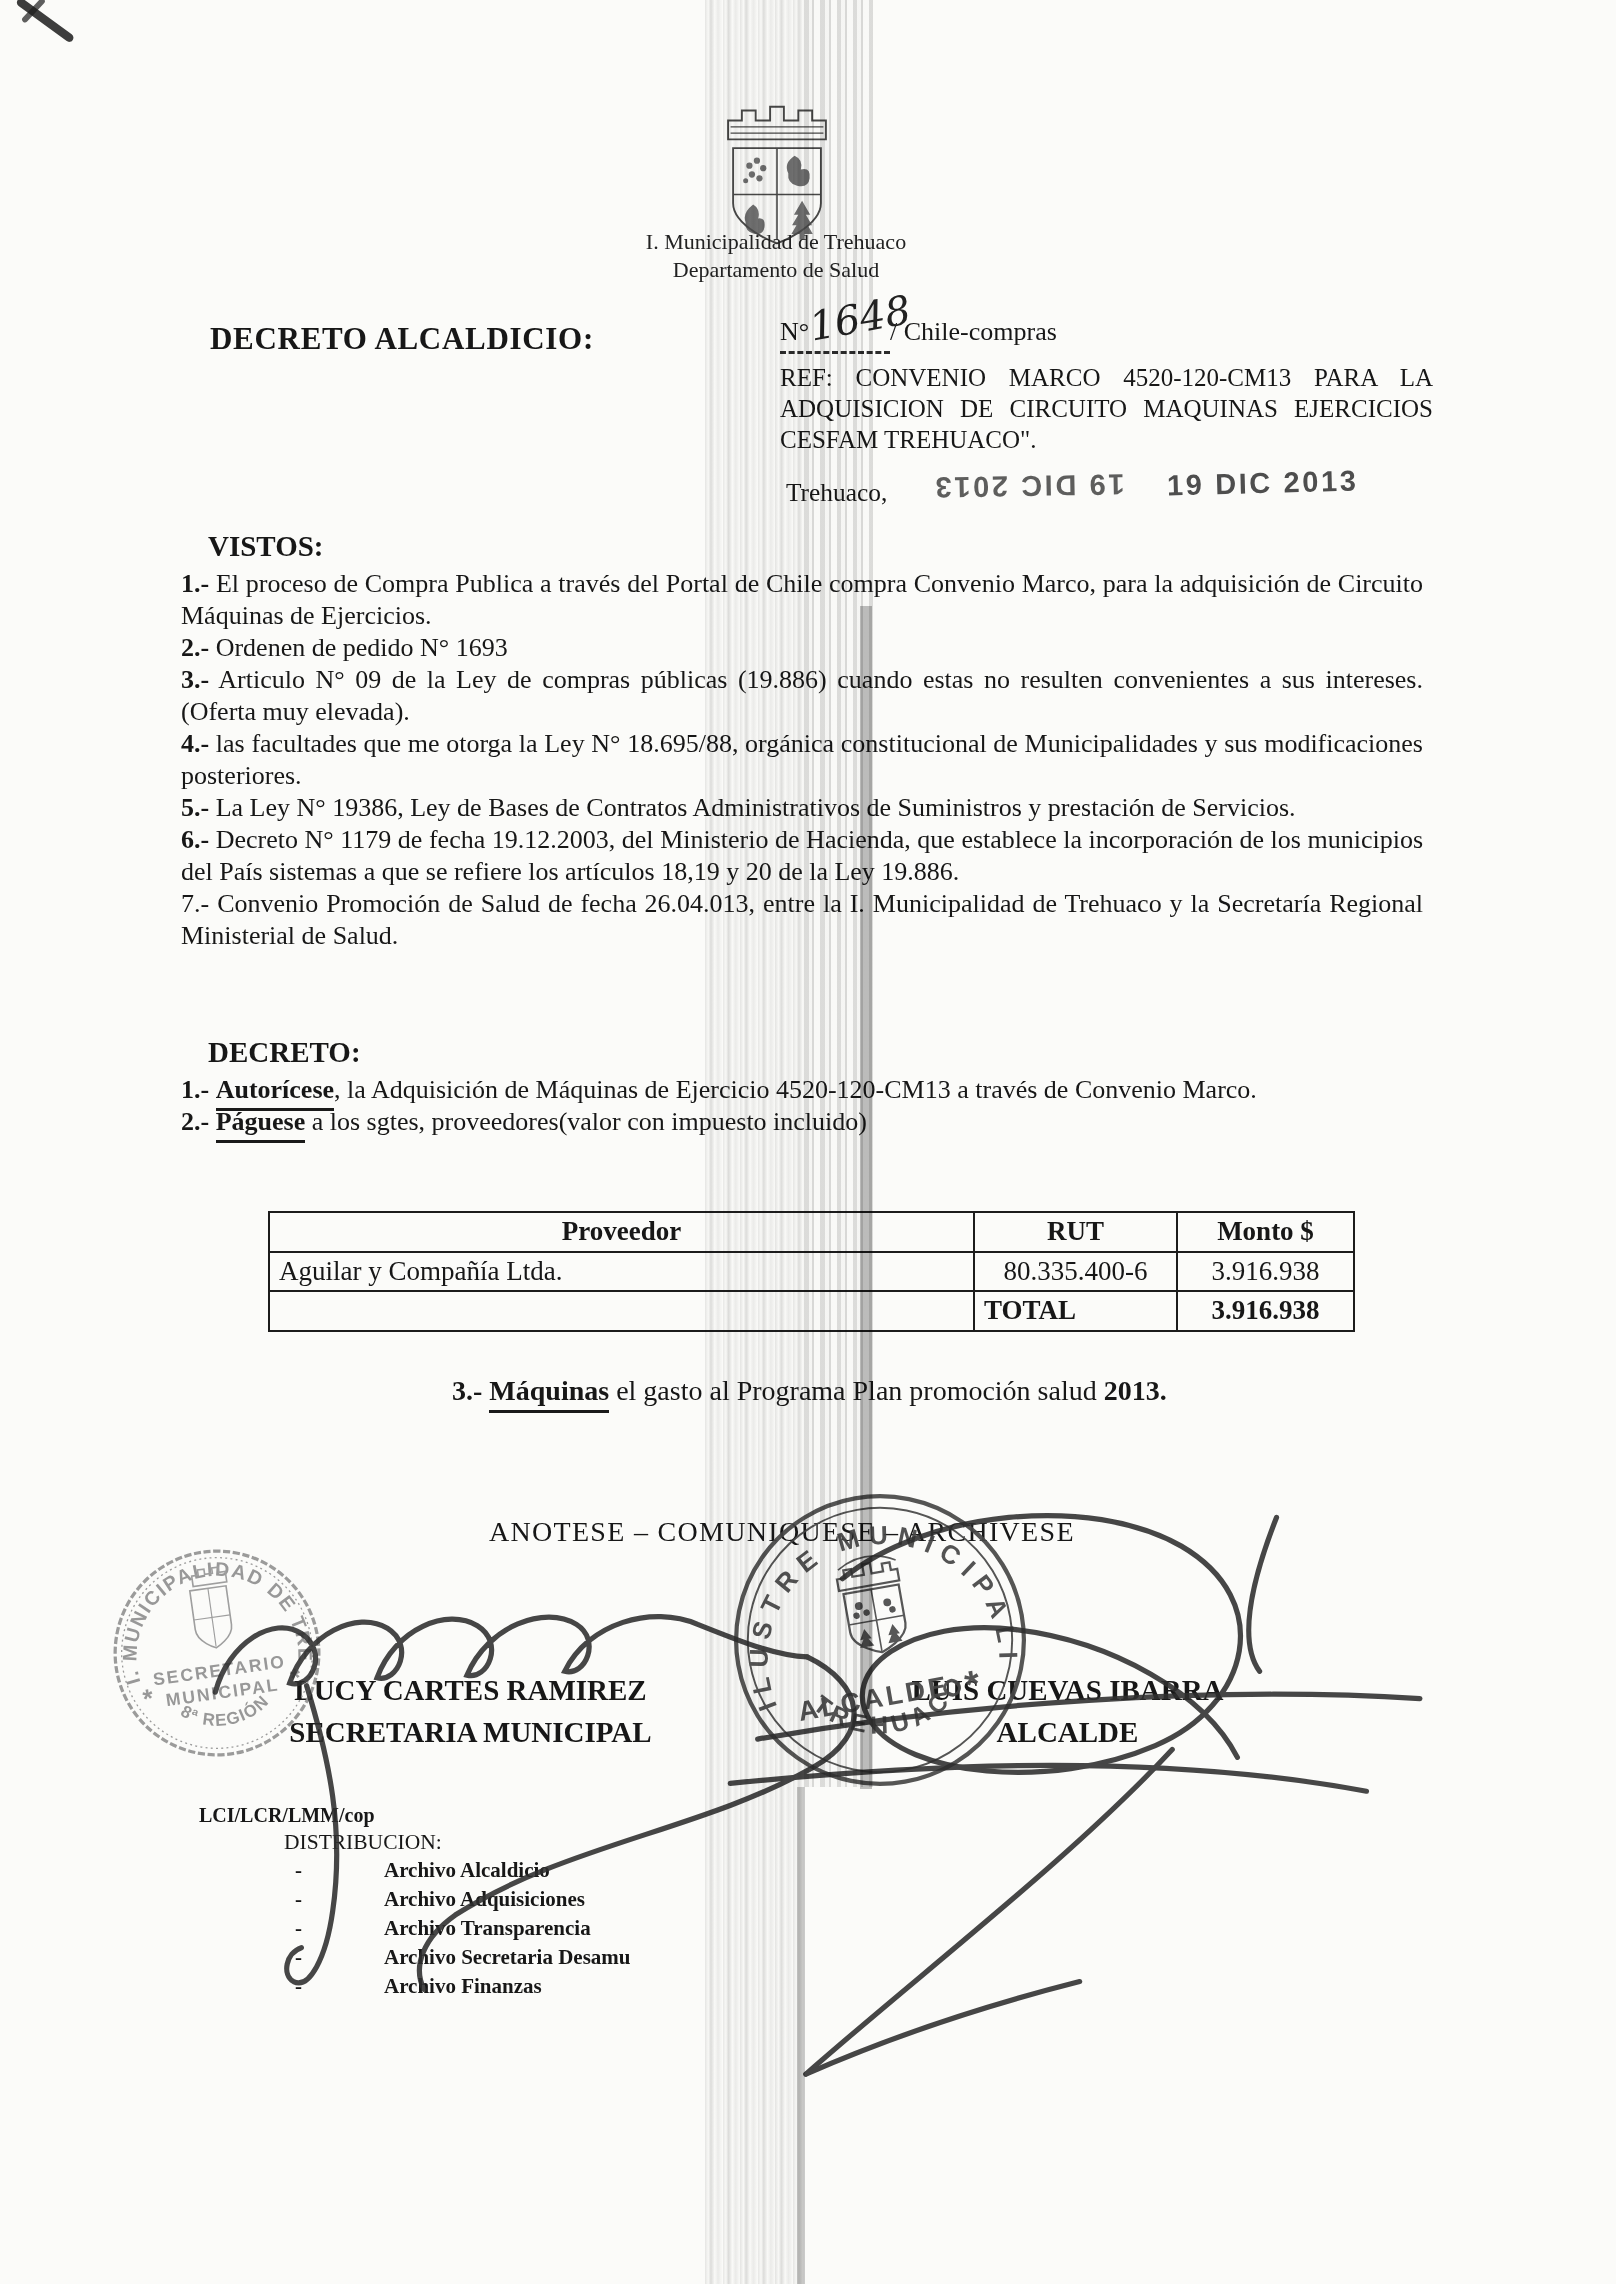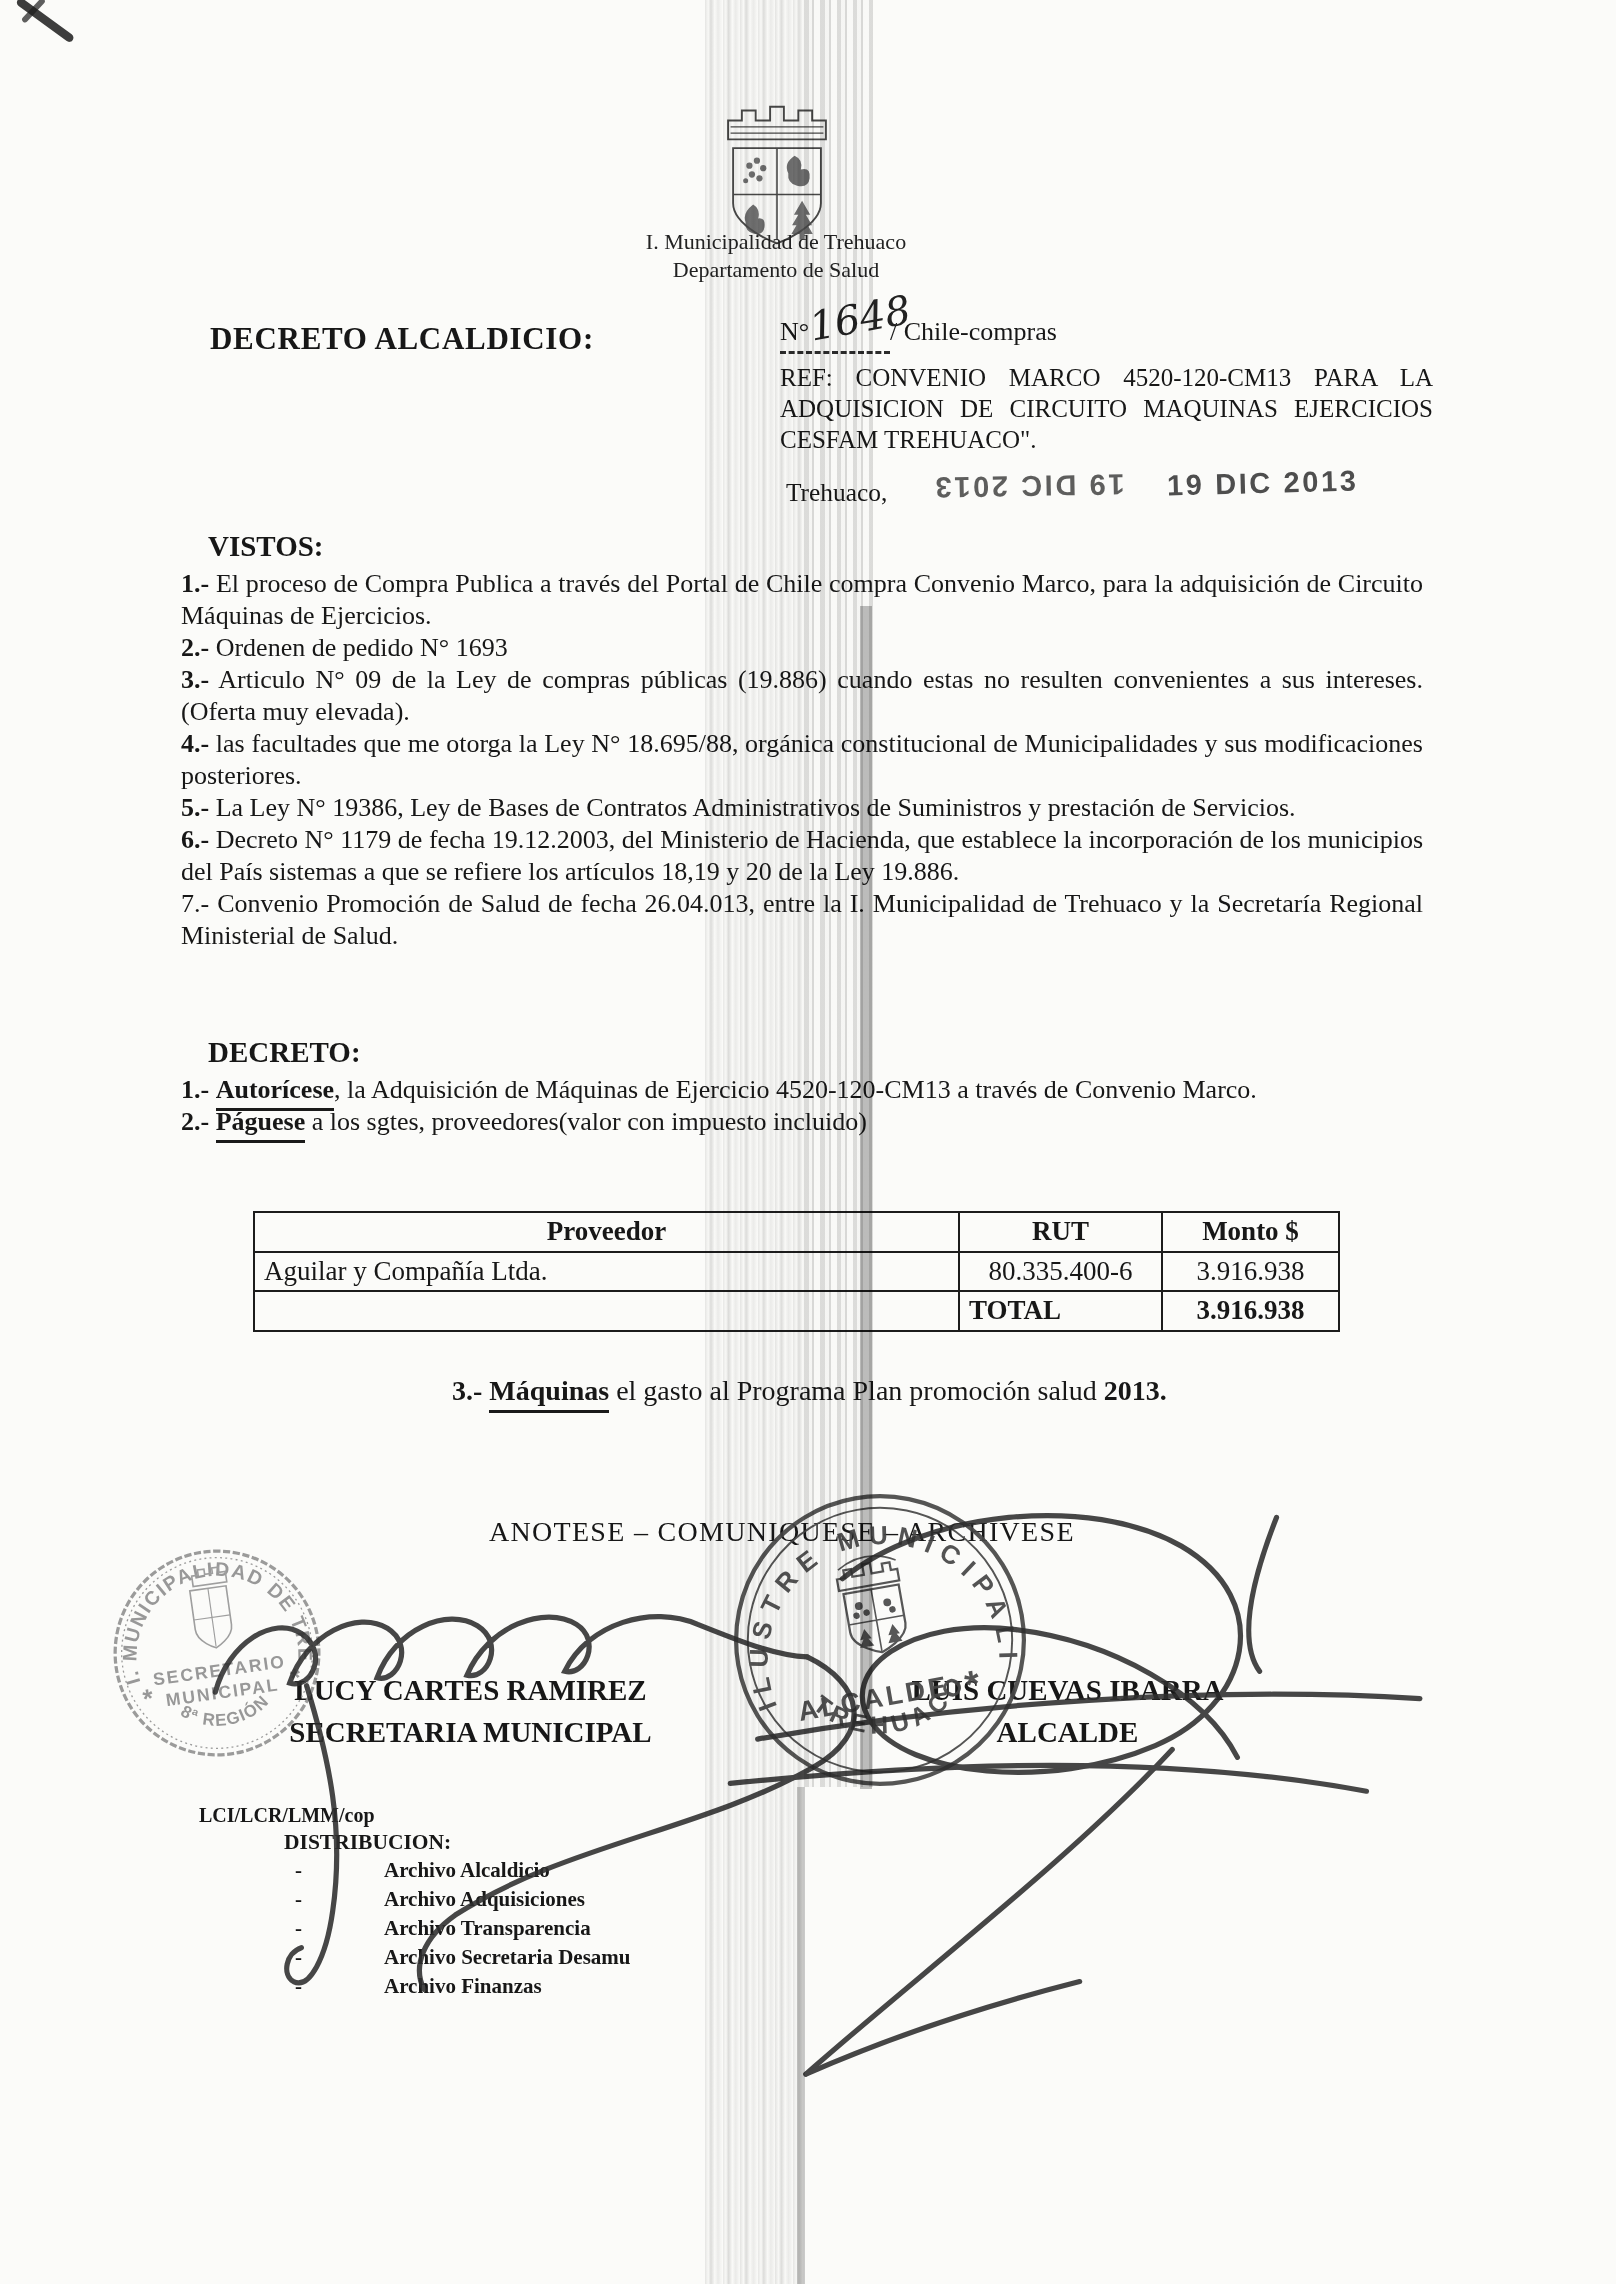--- a/index.html
+++ b/index.html
@@ -47,21 +47,21 @@
   table.prov th { font-weight:bold; text-align:center; font-size:27px; }
   .c-center { text-align:center; }
   .c-left { text-align:left; }
   .bold { font-weight:bold; }
 
   .imputese { left:452px; top:1375px; font-size:28px; }
   .anotese { left:489px; top:1516px; font-size:28px; letter-spacing:1.3px; }
 
   .sigblock { text-align:center; font-weight:bold; font-size:29px; line-height:42px; }
   .initials { left:199px; top:1804px; font-size:20px; font-weight:bold; }
-  .dist-h { left:284px; top:1830px; font-size:21.5px; font-weight:bold; }
+  .dist-h { left:284px; top:1830px; font-size:21.5px; font-weight:normal; }
   .dist { left:295px; top:1856px; font-size:21px; font-weight:bold; }
   .dist .row { display:flex; line-height:29px; }
   .dist .dash { width:89px; }
 
   
   .band-main { left:705px; top:0; width:99px; height:2284px; mix-blend-mode:multiply;
     background:repeating-linear-gradient(90deg,
       rgba(198,198,198,.38) 0px, rgba(236,236,236,.16) 3.3px,
       rgba(178,178,178,.40) 5.9px, rgba(242,242,242,.12) 9.8px,
       rgba(205,205,205,.33) 13px, rgba(246,246,246,.10) 17.6px); }
@@ -136,21 +136,21 @@
     <p class="body"><b class="num">6.-</b> <span>Decreto N° 1179 de fecha 19.12.2003, del Ministerio de Hacienda, que establece la incorporación de los municipios del País sistemas a que se refiere los artículos 18,19 y 20 de la Ley 19.886.</span></p>
     <p class="body"><span>7.-</span> <span>Convenio Promoción de Salud de fecha 26.04.013, entre la I. Municipalidad de Trehuaco y la Secretaría Regional Ministerial de Salud.</span></p>
   </div>
 
   <div class="abs flow" style="left:181px; top:1036px;">
     <div class="sec-h">DECRETO:</div>
     <p class="body"><b class="num">1.-</b> <span class="kw">Autorícese</span><span>, la Adquisición de Máquinas de Ejercicio 4520-120-CM13 a través de Convenio Marco.</span></p>
     <p class="body"><b class="num">2.-</b> <span class="kw">Páguese</span><span> a los sgtes, proveedores(valor con impuesto incluido)</span></p>
   </div>
 
-  <table class="prov abs" style="left:253px; top:1211px;">
+  <table class="prov abs" style="left:268px; top:1211px;">
     <colgroup>
         <col style="width:705px">
         <col style="width:203px">
         <col style="width:177px">
       </colgroup>
     <tbody>
         <tr>
       <th>Proveedor</th>
       <th>RUT</th>
       <th>Monto $</th>

